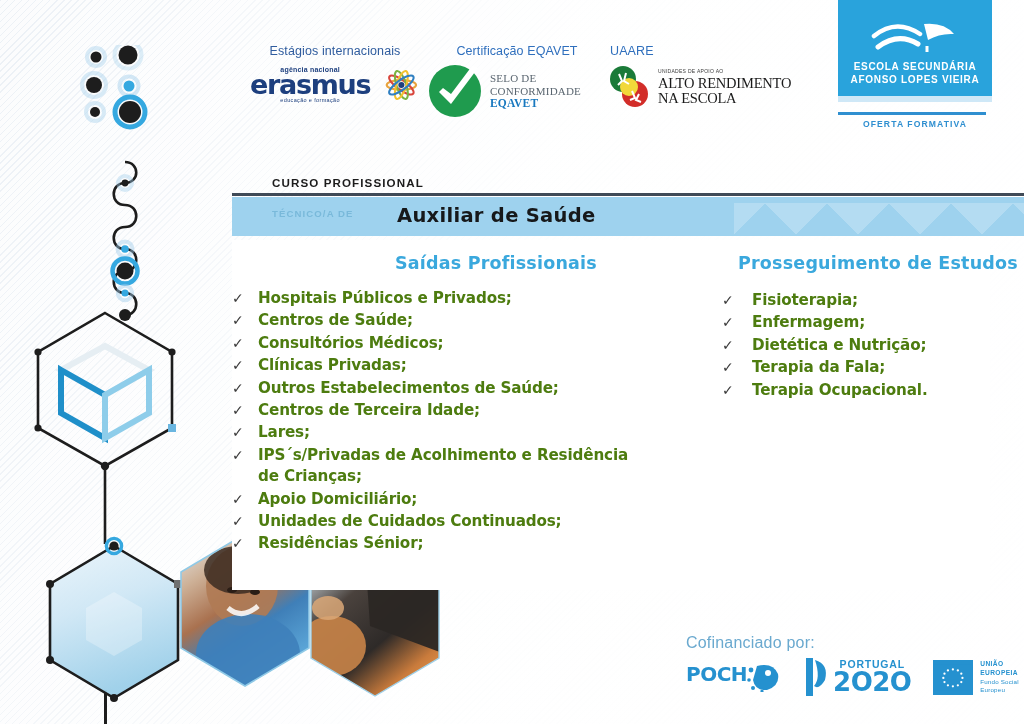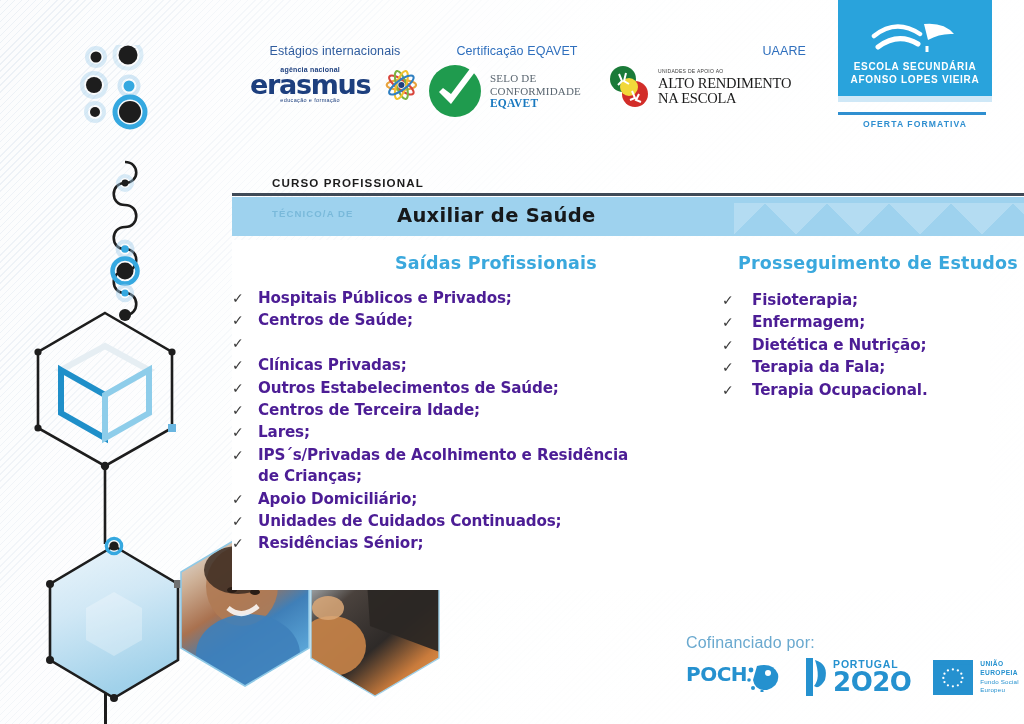--- a/index.html
+++ b/index.html
@@ -77,21 +77,21 @@
 
   
   #logo-eqavet { left: 178px; width: 178px; }
   .eqavet-wrap { display: flex; align-items: center; gap: 8px; }
   .eqavet-text { line-height: 1.12; font-family: Liberation Serif, serif; }
   .eq-l1, .eq-l2 { font-size: 11px; color: #5a6670; letter-spacing: .2px; }
   .eq-l3 { font-size: 11.5px; color: #1878bf; font-weight: bold; letter-spacing: .2px; }
 
   
   #logo-uaare { left: 356px; width: 200px; }
-  #logo-uaare .logo-caption { text-align: right; padding-left: 4px; }
+  #logo-uaare .logo-caption { text-align: left; padding-left: 4px; }
   .uaare-wrap { display: flex; align-items: center; gap: 6px; }
   .uaare-text { line-height: 1; }
   .ua-top { font-size: 5px; color: #3a3a3a; letter-spacing: .3px; margin-bottom: 2px; }
   .ua-l1, .ua-l2 {
     font-size: 14.5px; color: #1a1a1a; letter-spacing: -.2px;
     font-family: "Liberation Serif", serif; line-height: 1.02;
   }
 
   
   #school-logo {
@@ -220,21 +220,21 @@
     width: 26px;
     color: #3b3b3b;
     font-size: 14px;
     line-height: 21.4px;
     text-align: left;
     font-family: "DejaVu Sans", sans-serif;
   }
   .item-text {
     font-size: 15.2px;
     font-weight: bold;
-    color: #4c1d95;
+    color: #4d7c0f;
     line-height: 21.4px;
     letter-spacing: -.15px;
     font-family: "DejaVu Sans", sans-serif;
   }
   #list-prosseguimento .check { width: 30px; }
 
   
   .deco { position: absolute; pointer-events: none; }
 
   
@@ -252,21 +252,21 @@
   .fund-row {
     position: absolute; left: 0; top: 22px;
     display: flex; align-items: center; gap: 22px;
   }
   .poch-word {
     font-size: 20px; font-weight: bold; color: #2591cf;
     letter-spacing: -.5px; font-family: "DejaVu Sans", sans-serif;
   }
   .p2020-text { line-height: 1; }
   .p2020-top {
-    font-size: 10.5px; font-weight: bold; color: #2591cf; letter-spacing: .8px;
+    font-size: 10.5px; font-weight: bold; color: #2591cf; letter-spacing: .8px; text-align: center;
   }
   .p2020-big {
     font-size: 26px; font-weight: bold; color: #2591cf;
     letter-spacing: -.5px; font-family: "DejaVu Sans", sans-serif; line-height: .95;
   }
   .eu-flag {
     width: 52px; height: 35px; background: #2591cf; position: relative;
   }
   .eu-text { line-height: 1.35; margin-left: 7px; }
   .eu-l1 { font-size: 6.6px; font-weight: bold; color: #2591cf; letter-spacing: .4px; }
@@ -488,20 +488,21 @@
       <li>
         <span class="check">✓</span>
         <span class="item-text">Hospitais Públicos e Privados;</span>
       </li>
       <li>
         <span class="check">✓</span>
         <span class="item-text">Centros de Saúde;</span>
       </li>
       <li>
         <span class="check">✓</span>
+        <span class="item-text">Consultórios Médicos;</span>
       </li>
       <li>
         <span class="check">✓</span>
         <span class="item-text">Clínicas Privadas;</span>
       </li>
       <li>
         <span class="check">✓</span>
         <span class="item-text">Outros Estabelecimentos de Saúde;</span>
       </li>
       <li>

